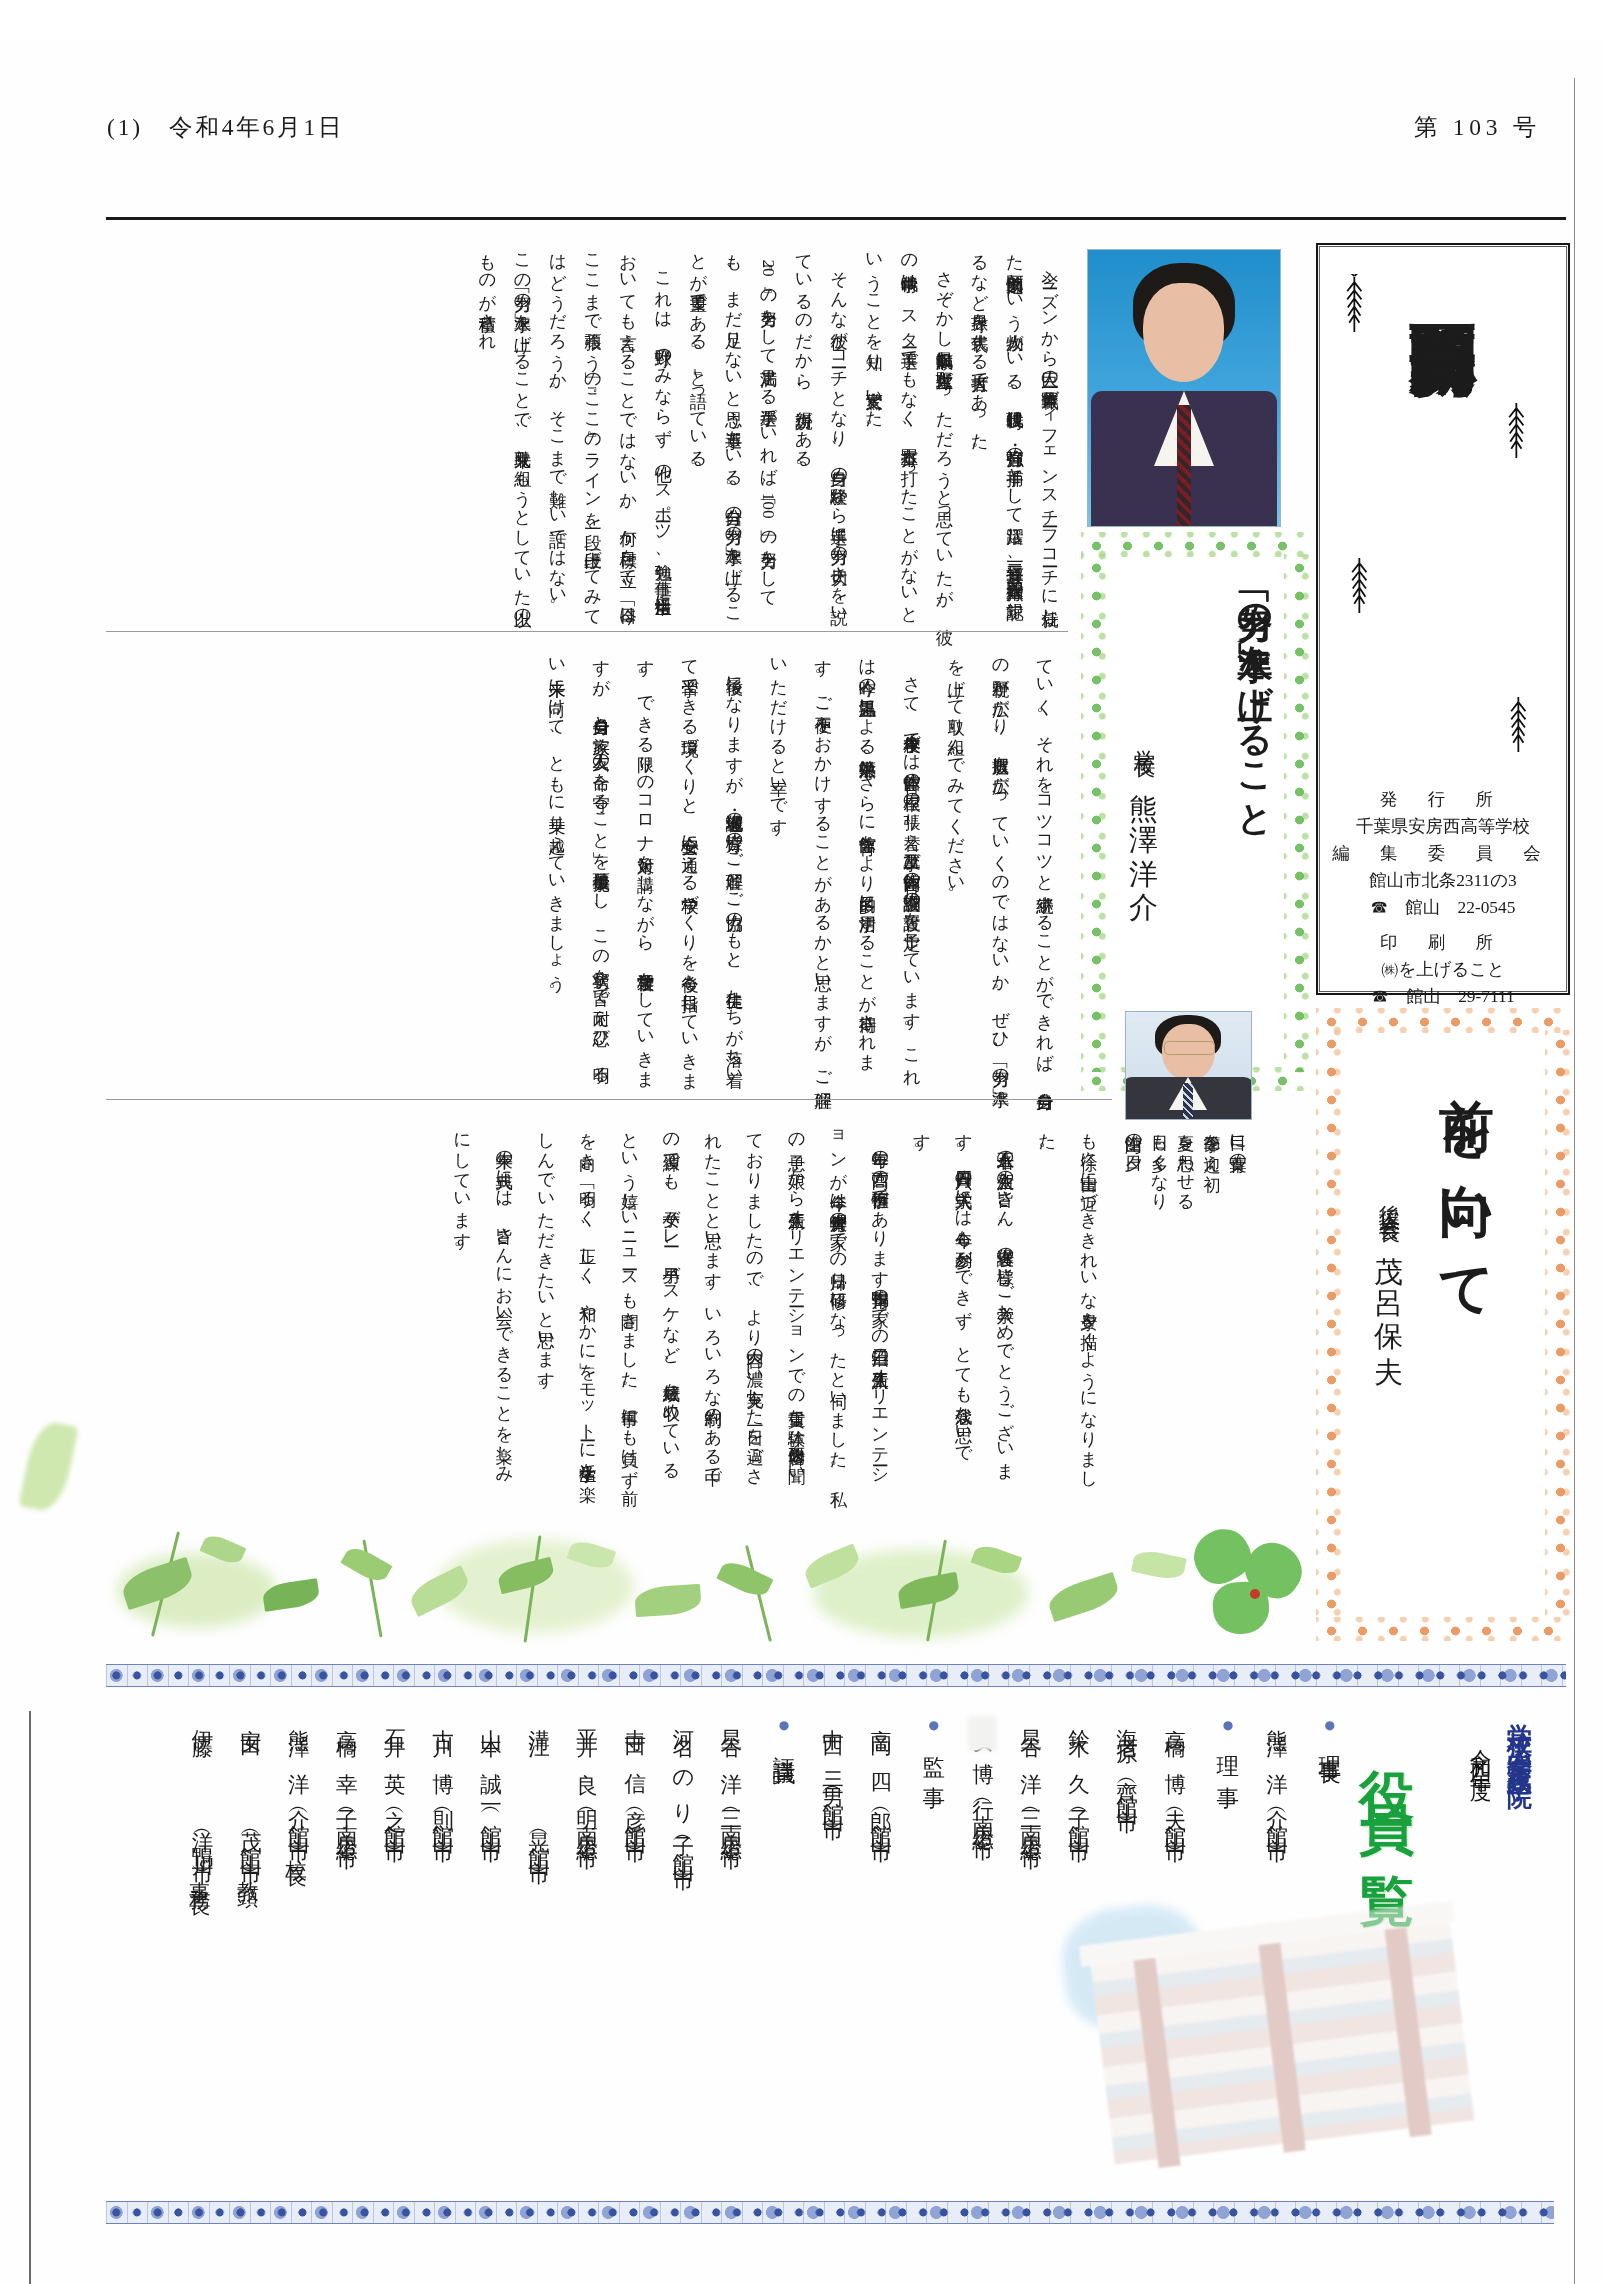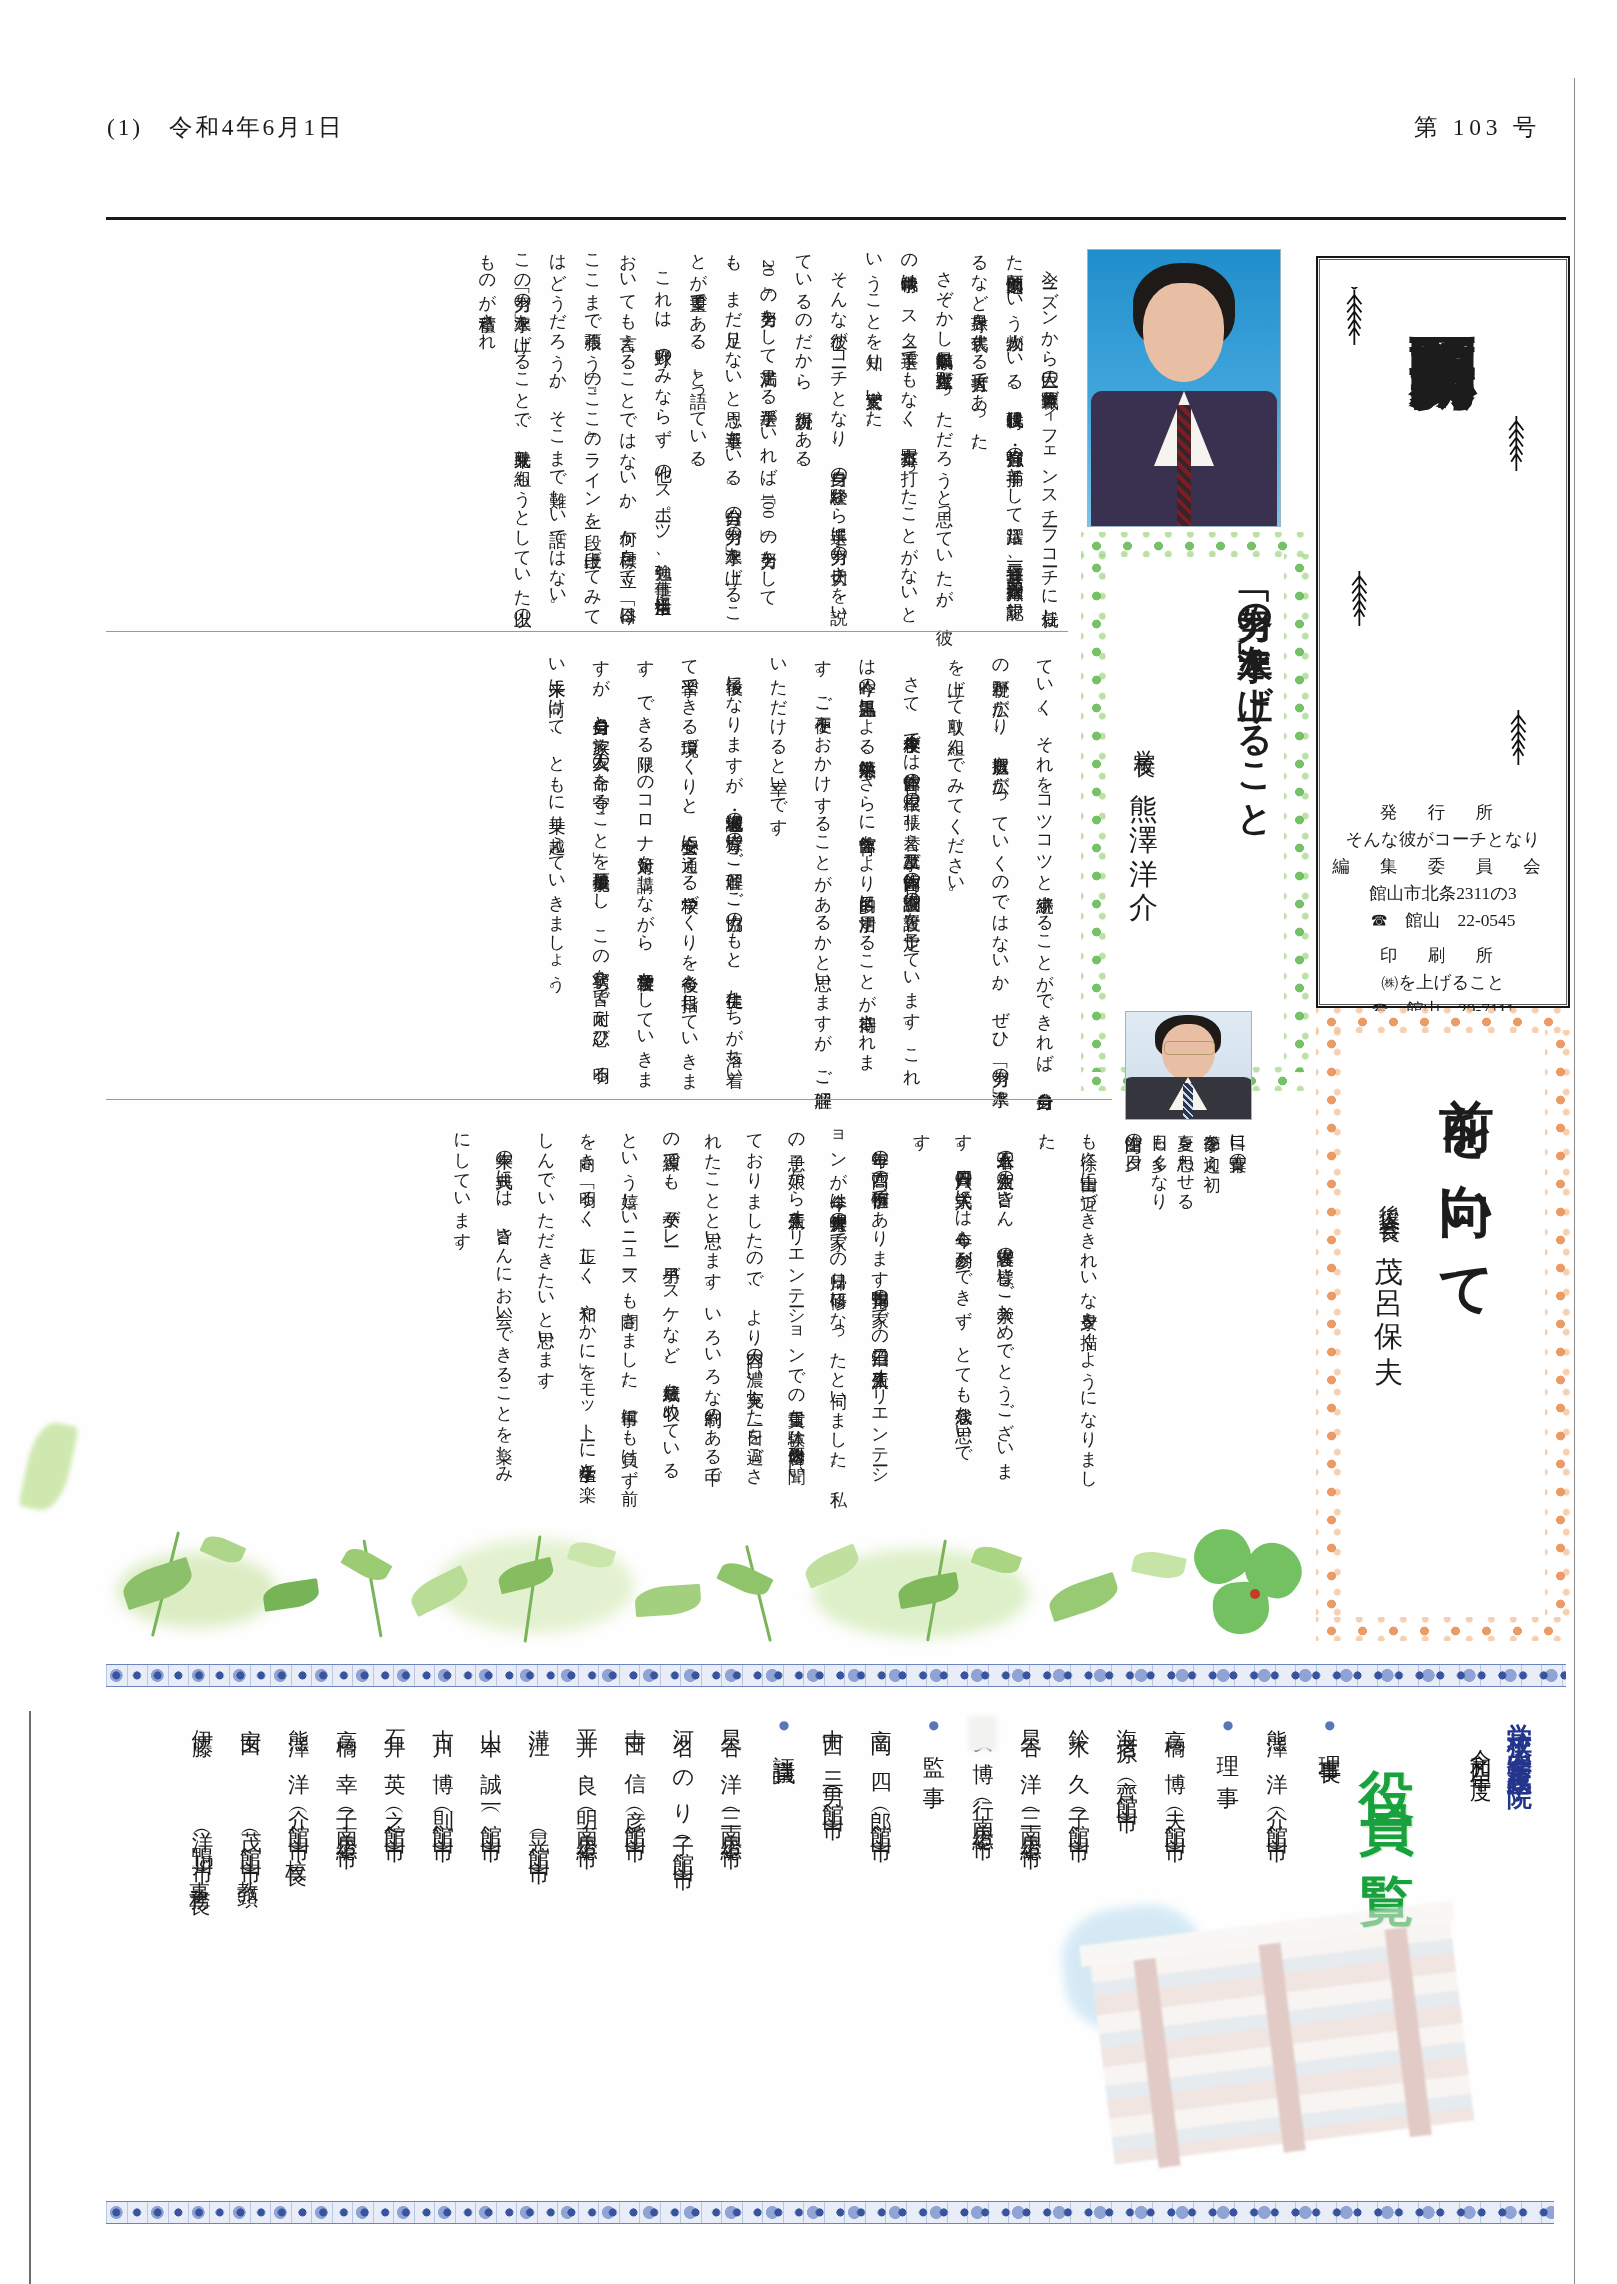--- a/index.html
+++ b/index.html
@@ -10,21 +10,21 @@
   .flow{white-space:pre-line;}
   .line{position:absolute;background:#1a1a1a;}
   
   .hdr-left{left:107px;top:71px;font-size:23.5px;letter-spacing:2.8px;}
   .hdr-title{left:0;right:0;top:65px;text-align:center;font-size:38px;font-weight:bold;letter-spacing:20px;font-family:"Liberation Serif","DejaVu Serif",serif;}
   .hdr-no{right:61px;top:71px;font-size:23.5px;letter-spacing:4.7px;}
   
   .a1r1{left:108px;top:202px;width:959px;height:382px;font-size:17.4px;line-height:2.02;}
   .a1r2{left:108px;top:607px;width:959px;height:435px;font-size:17.4px;line-height:2.55;}
   
-  .mast{left:1316px;top:216px;width:250px;height:748px;border:2.4px solid #161616;box-shadow:inset 0 0 0 0.9px #fff, inset 0 0 0 1.9px #555;background:#fff;}
+  .mast{left:1316px;top:203px;width:250px;height:748px;border:2.4px solid #161616;box-shadow:inset 0 0 0 0.9px #fff, inset 0 0 0 1.9px #555;background:#fff;}
   .callig{position:absolute;left:50%;transform:translateX(-50%);top:27px;height:588px;
           font-size:67px;font-weight:bold;line-height:1.02;font-family:"DejaVu Serif","Liberation Serif",serif;}
   .pine{position:absolute;width:20.7px;height:61px;}
   .pub{position:absolute;left:0;right:0;top:541px;text-align:center;font-size:17.4px;line-height:1.55;}
   .pub .sp{letter-spacing:13px;}
   
   .t1box{left:1081px;top:495px;width:228px;height:556px;background:#fff;}
   .cl-e{position:absolute;background-image:
      radial-gradient(circle,rgba(104,186,88,.9) 4.2px,rgba(104,186,88,0) 4.7px),
      radial-gradient(circle,rgba(165,214,135,.75) 3.3px,rgba(165,214,135,0) 3.8px);
@@ -122,21 +122,21 @@
     </svg>
     <svg class="pine" style="left:31px;top:310px;" viewBox="0 0 40 120">
       <path d="M20 6 V114 M20 16 L6 34 M20 16 L34 34 M20 32 L6 50 M20 32 L34 50 M20 48 L7 66 M20 48 L33 66 M20 64 L8 82 M20 64 L32 82 M20 80 L10 96 M20 80 L30 96" stroke="#111" stroke-width="3.5" fill="none"></path>
     </svg>
     <svg class="pine" style="left:190px;top:449px;" viewBox="0 0 40 120">
       <path d="M20 6 V114 M20 16 L6 34 M20 16 L34 34 M20 32 L6 50 M20 32 L34 50 M20 48 L7 66 M20 48 L33 66 M20 64 L8 82 M20 64 L32 82 M20 80 L10 96 M20 80 L30 96" stroke="#111" stroke-width="3.5" fill="none"></path>
     </svg>
     <div class="v callig">千葉縣安房西高新聞</div>
     <div class="pub">
       <div class="sp">発 行 所</div>
-      <div>そんな彼がコーチとなり</div>
+      <div>千葉県安房西高等学校</div>
       <div class="sp">編 集 委 員 会</div>
       <div>館山市北条2311の3</div>
       <div>☎　館山　22-0545</div>
       <div class="sp" style="margin-top:8.5px;text-align:center;">印 刷 所</div>
       <div>㈱を上げること</div>
       <div>☎　館山　29-7111</div>
     </div>
   </div>
 
   <div class="abs portrait p1">

